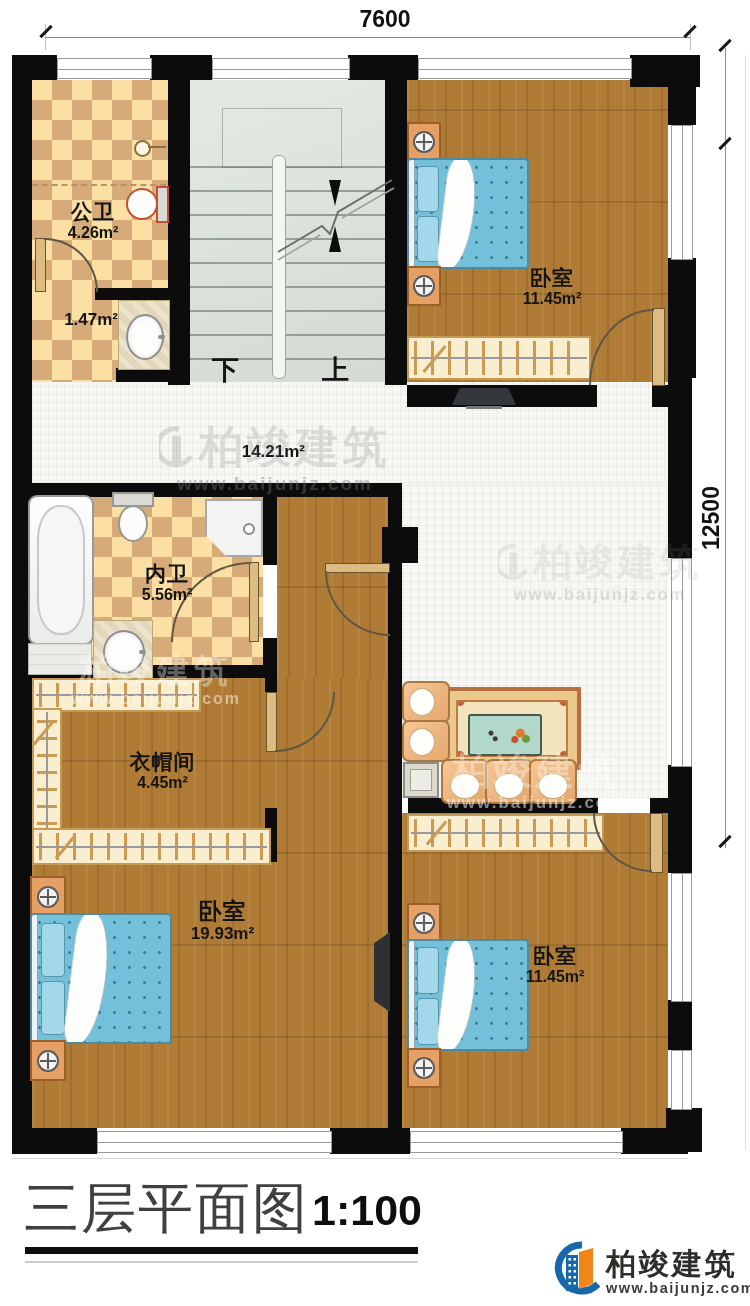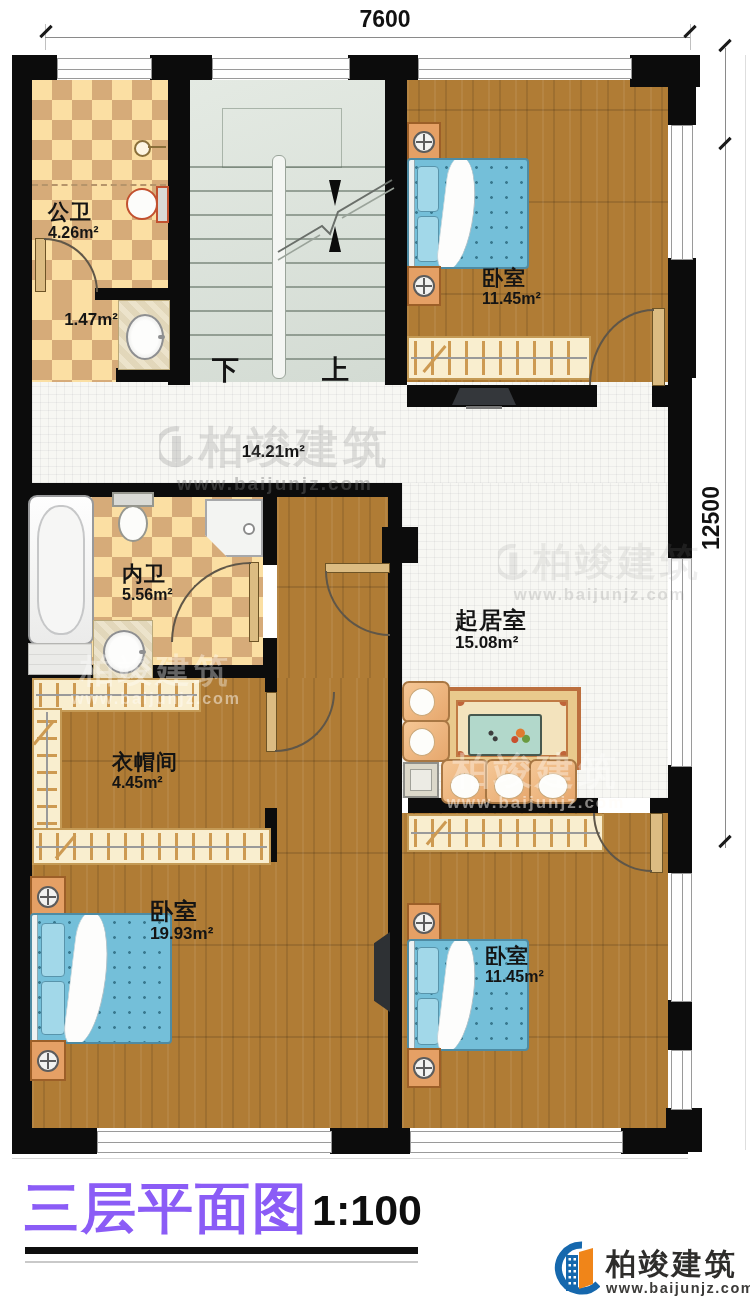--- a/index.html
+++ b/index.html
@@ -28,21 +28,21 @@
   .marble{position:absolute;background:#ece3cb;
     background-image:repeating-linear-gradient(45deg,rgba(180,160,110,.18) 0 6px,transparent 6px 12px);border:1px solid #b9a87a;}
   
   .leaf{position:absolute;background:#dcbc82;border:1px solid #6d5426;}
   .arc{position:absolute;}
   .arc-tr{border-top:2px solid #5f5648;border-right:2px solid #5f5648;border-top-right-radius:100%;}
   .arc-tl{border-top:2px solid #5f5648;border-left:2px solid #5f5648;border-top-left-radius:100%;}
   .arc-bl{border-bottom:2px solid #5f5648;border-left:2px solid #5f5648;border-bottom-left-radius:100%;}
   .arc-br{border-bottom:2px solid #5f5648;border-right:2px solid #5f5648;border-bottom-right-radius:100%;}
   
-  .rlabel{position:absolute;font-weight:bold;line-height:1.15;color:#141414;}
+  .rlabel{position:absolute;text-align:center;font-weight:bold;line-height:1.15;color:#141414;}
   .rlabel .nm{display:block;font-size:21px;letter-spacing:1px;}
   .rlabel .ar{display:block;font-size:16px;}
   .rlabel.big .nm{font-size:23px;}
   .rlabel.big .ar{font-size:17px;}
   .arealbl{position:absolute;font-weight:bold;font-size:17px;text-align:right;}
   .stairlbl{position:absolute;font-weight:bold;font-size:27px;}
   
   .bed{position:absolute;background:#74bfd9;border:2px solid #4e8ba3;border-radius:4px;overflow:hidden;}
   .bed .dots{position:absolute;inset:0;background-image:radial-gradient(#39798f 1.3px,transparent 1.5px);background-size:15px 15px;}
   .bed .headboard{position:absolute;left:0;top:0;bottom:0;width:5px;background:#eef2f3;border-right:1px solid #8fa9b3;}
@@ -106,21 +106,21 @@
   .wm .bigrow{display:flex;align-items:center;gap:6px;font-weight:bold;}
   .wm .chars{font-size:44px;letter-spacing:4px;}
   .wm .url{font-size:19px;font-weight:bold;letter-spacing:2px;margin-top:-4px;}
   .wm-gray .chars{color:rgba(125,125,125,.22);}
   .wm-gray .url{color:rgba(115,115,115,.40);}
   .wm-gray2 .chars{color:rgba(140,140,140,.15);}
   .wm-gray2 .url{color:rgba(135,135,135,.25);}
   .wm-white .chars{color:rgba(255,255,255,.36);font-size:34px;}
   .wm-white .url{color:rgba(255,252,245,.50);font-size:16px;}
   
-  .plan-title{position:absolute;font-size:55px;font-weight:bold;letter-spacing:2px;color:#8b5cf6;}
+  .plan-title{position:absolute;font-size:55px;font-weight:normal;letter-spacing:2px;color:#404040;}
   .plan-scale{position:absolute;font-size:43px;font-weight:600;color:#0e0e0e;}
   .rule-thick{position:absolute;background:#0e0e0e;}
   .rule-thin{position:absolute;background:#c9c9c9;}
   .meta-line{position:absolute;font-size:27px;font-weight:600;color:#0e0e0e;}
   .brand-name{position:absolute;font-size:30px;font-weight:bold;letter-spacing:3px;color:#2e2d2b;}
   .brand-url{position:absolute;font-size:14.5px;font-weight:bold;letter-spacing:1.5px;color:#3c3b39;}
 </style>
 </head>
 <body>
 
@@ -227,24 +227,20 @@
     <span class="ar">5.56m²</span>
   </div>
 
   <div class="arealbl" style="left:195px;top:442px;width:110px;">14.21m²</div>
   <div class="tv-h" style="left:452px;top:388px;width:64px;height:17px;"></div>
   <div class="extline" style="left:466px;top:406px;width:36px;height:3px;background:#777;"></div>
 
   <div class="leaf" style="left:325px;top:563px;width:63px;height:8px;"></div>
   <div class="arc arc-bl" style="left:325px;top:571px;width:63px;height:63px;"></div>
 
-  <div class="rlabel big" style="left:455px;top:607px;width:120px;">
-    <span class="nm">起居室</span>
-    <span class="ar">15.08m²</span>
-  </div>
   <div class="rug" style="left:443px;top:687px;width:130px;height:75px;"></div>
   <div class="ctable" style="left:468px;top:714px;width:70px;height:38px;"></div>
   <div class="seat" style="left:402px;top:681px;width:44px;height:38px;">
       <div class="cush" style="left:5px;top:5px;width:24px;height:26px;"></div>
     </div>
   <div class="seat" style="left:402px;top:720px;width:44px;height:38px;">
       <div class="cush" style="left:5px;top:6px;width:24px;height:26px;"></div>
     </div>
   <div class="sidetable" style="left:403px;top:762px;width:32px;height:32px;"></div>
   <div class="seat" style="left:441px;top:759px;width:44px;height:41px;">
@@ -266,21 +262,21 @@
       <div class="rail-v"></div>
     <div class="hang-diag" style="left:8px;top:8px;height:30px;"></div>
   </div>
   <div class="rack" style="left:32px;top:828px;width:235px;height:33px;">
     <div class="hang-h"></div>
       <div class="rail-h"></div>
     <div class="hang-diag" style="left:30px;top:2px;height:30px;"></div>
   </div>
   <div class="leaf" style="left:266px;top:692px;width:9px;height:58px;"></div>
   <div class="arc arc-br" style="left:275px;top:692px;width:58px;height:58px;"></div>
-  <div class="rlabel" style="left:112px;top:750px;width:125px;">
+  <div class="rlabel" style="left:100px;top:750px;width:125px;">
     <span class="nm">衣帽间</span>
     <span class="ar">4.45m²</span>
   </div>
 
   <div class="nstand" style="left:407px;top:122px;width:30px;height:36px;">
       <div class="lamp"></div>
     </div>
   <div class="bed" style="left:407px;top:158px;width:118px;height:107px;">
     <div class="dots"></div>
       <div class="headboard"></div>

